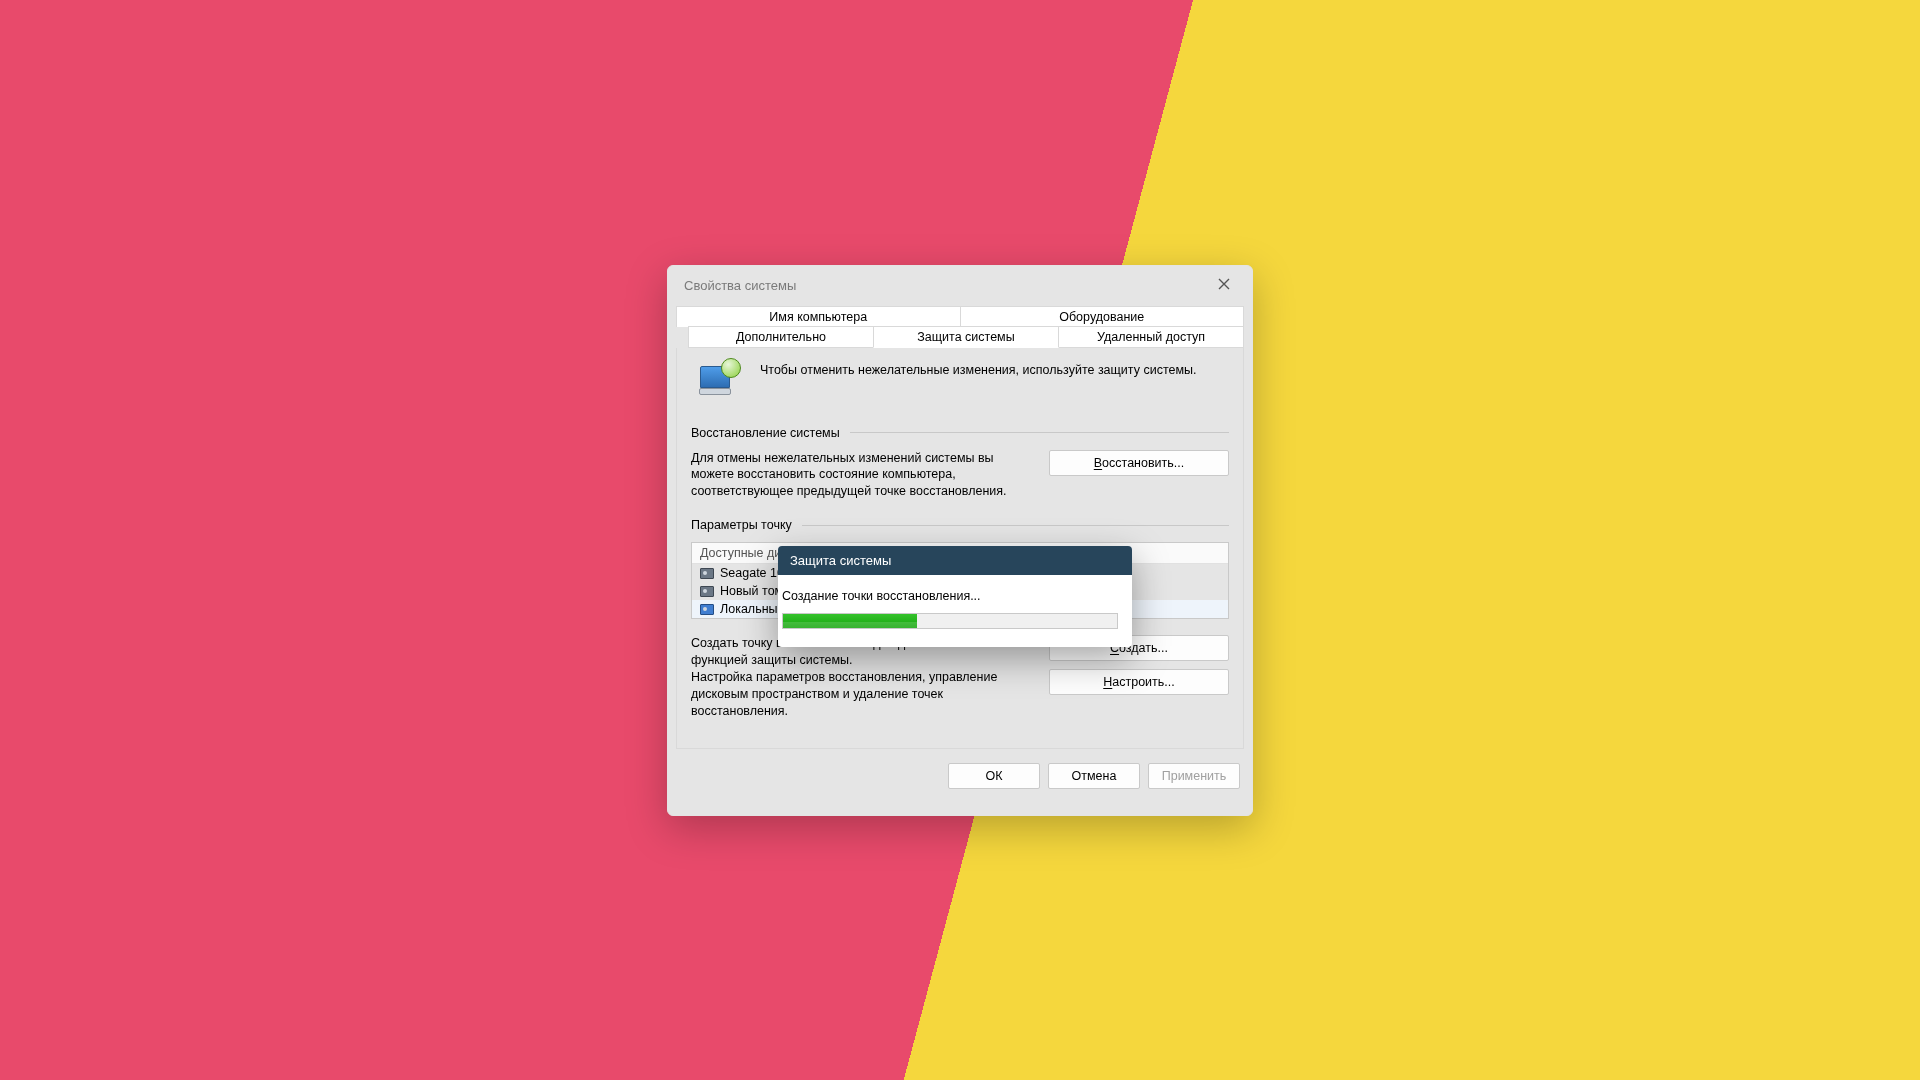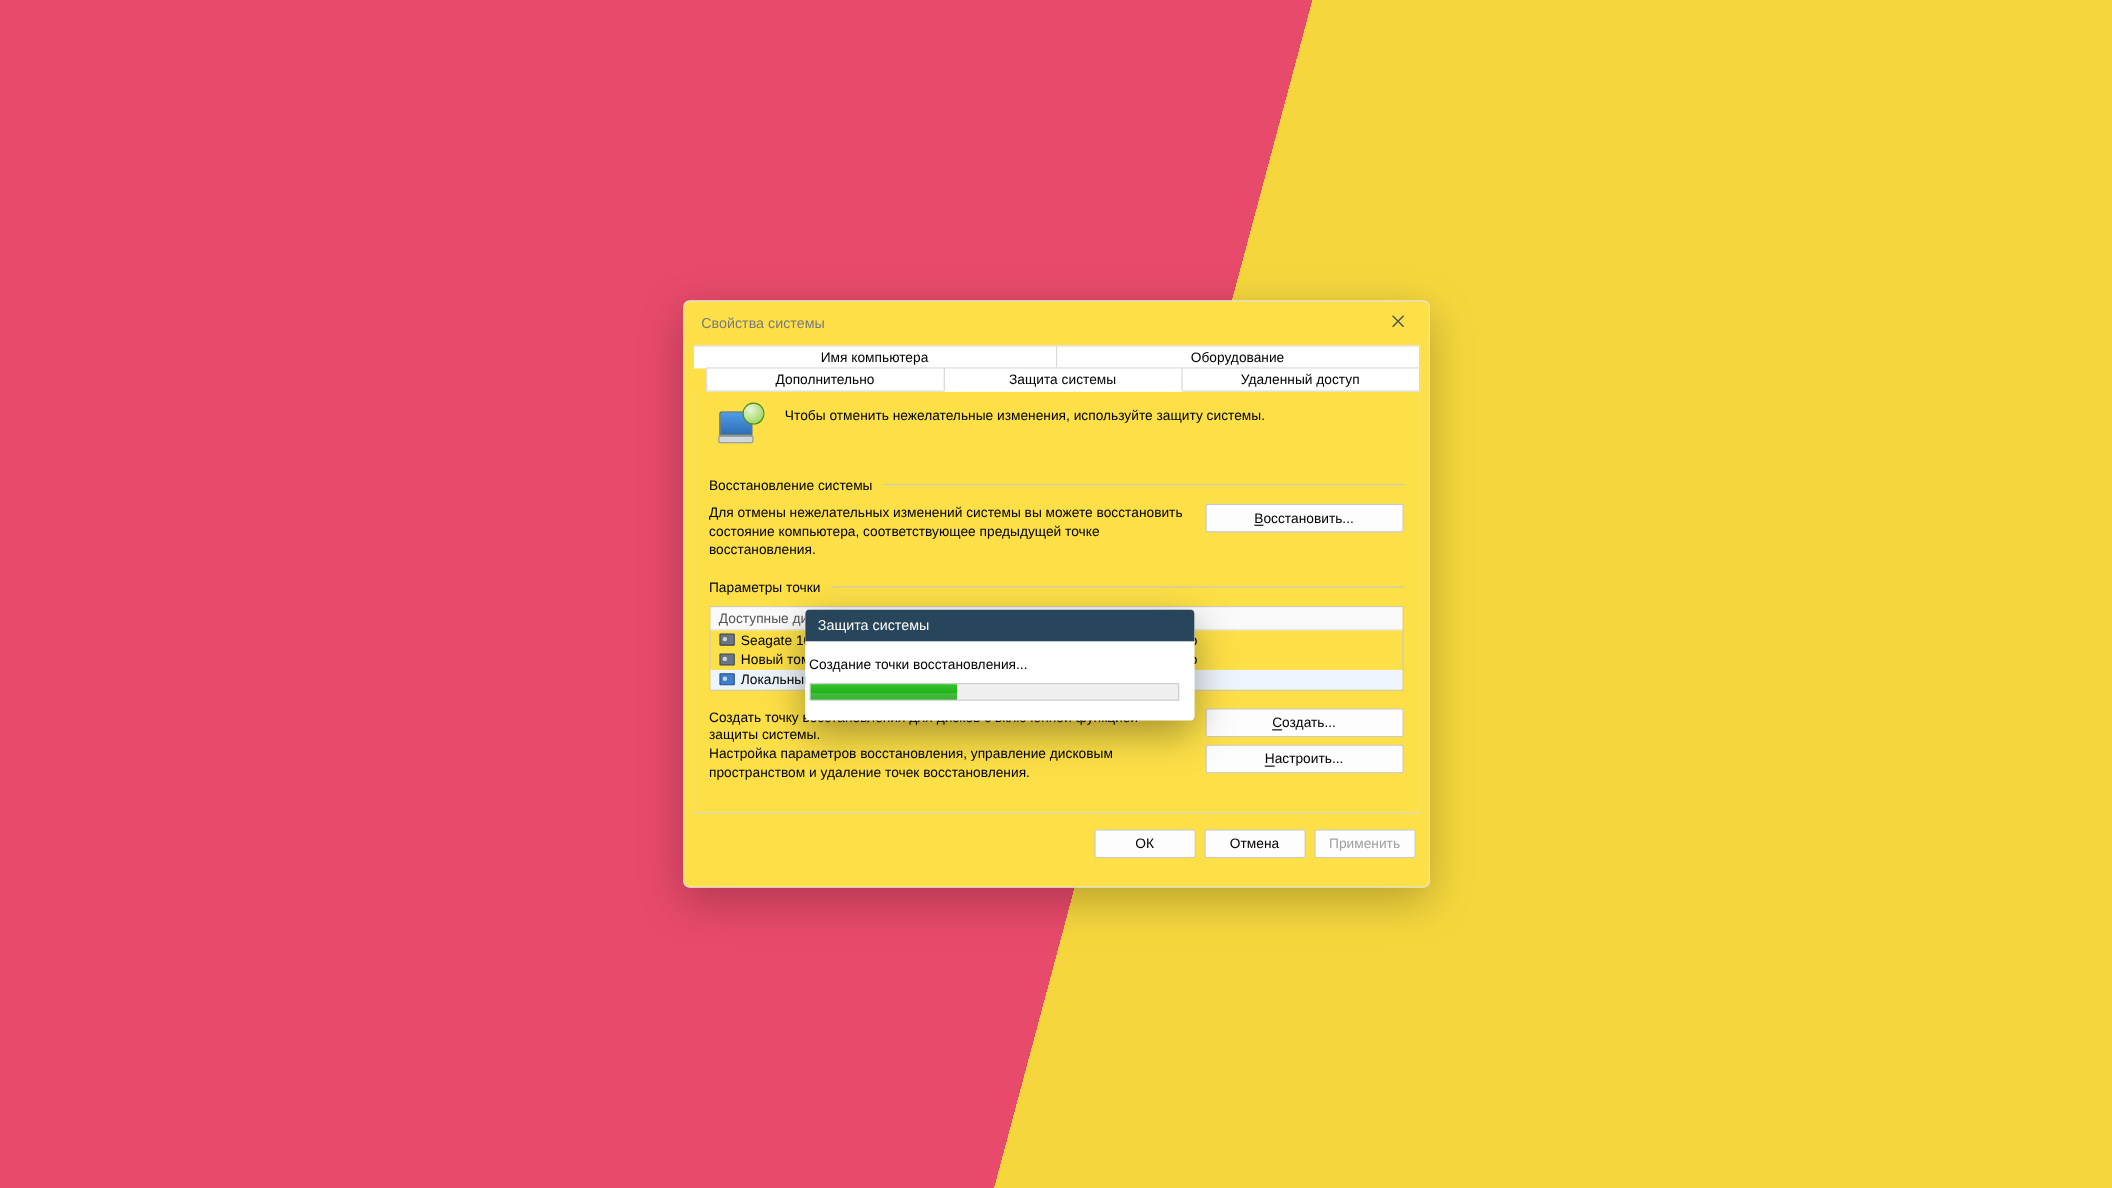--- a/index.html
+++ b/index.html
@@ -8,22 +8,22 @@
     font-family: "Segoe UI", Tahoma, sans-serif;
     font-size: 12.5px;
     background: linear-gradient(105deg, #e84a6b 0 54%, #f5d73d 54% 100%);
     display: flex; align-items: center; justify-content: center;
     position: relative;
   }
 
   
   .win {
     position: relative;
-    width: 679px;
-    background: #fde047;
+    width: 586px;
+    background: #e5e5e5;
     border: 1px solid #e4e4e4;
     border-radius: 6px;
     box-shadow: 0 12px 40px rgba(0,0,0,.25);
   }
   .titlebar {
     display: flex; justify-content: space-between; align-items: center;
     padding: 6px 10px 6px 16px;
     color: #7a7a7a;
     font-size: 13px;
   }
@@ -189,21 +189,21 @@
         <hr>
     </div>
     <div class="row" style="margin-bottom:18px;">
       <div class="text">Для отмены нежелательных изменений системы вы можете восстановить состояние компьютера, соответствующее предыдущей точке восстановления.</div>
       <button class="side">
         <span class="u">В</span><span>осстановить...</span>
       </button>
     </div>
 
     <div class="section-head">
-      <span><span>Параметры</span><span> точки</span></span>
+      <span><span>Параметры</span><span> точку</span></span>
         <hr>
     </div>
 
     <div class="drives-box">
       <div class="hdr">
         <div class="col1">Доступные диски</div>
         <div class="col2">Защита</div>
       </div>
       <div class="rowd">
         <div class="col1">

